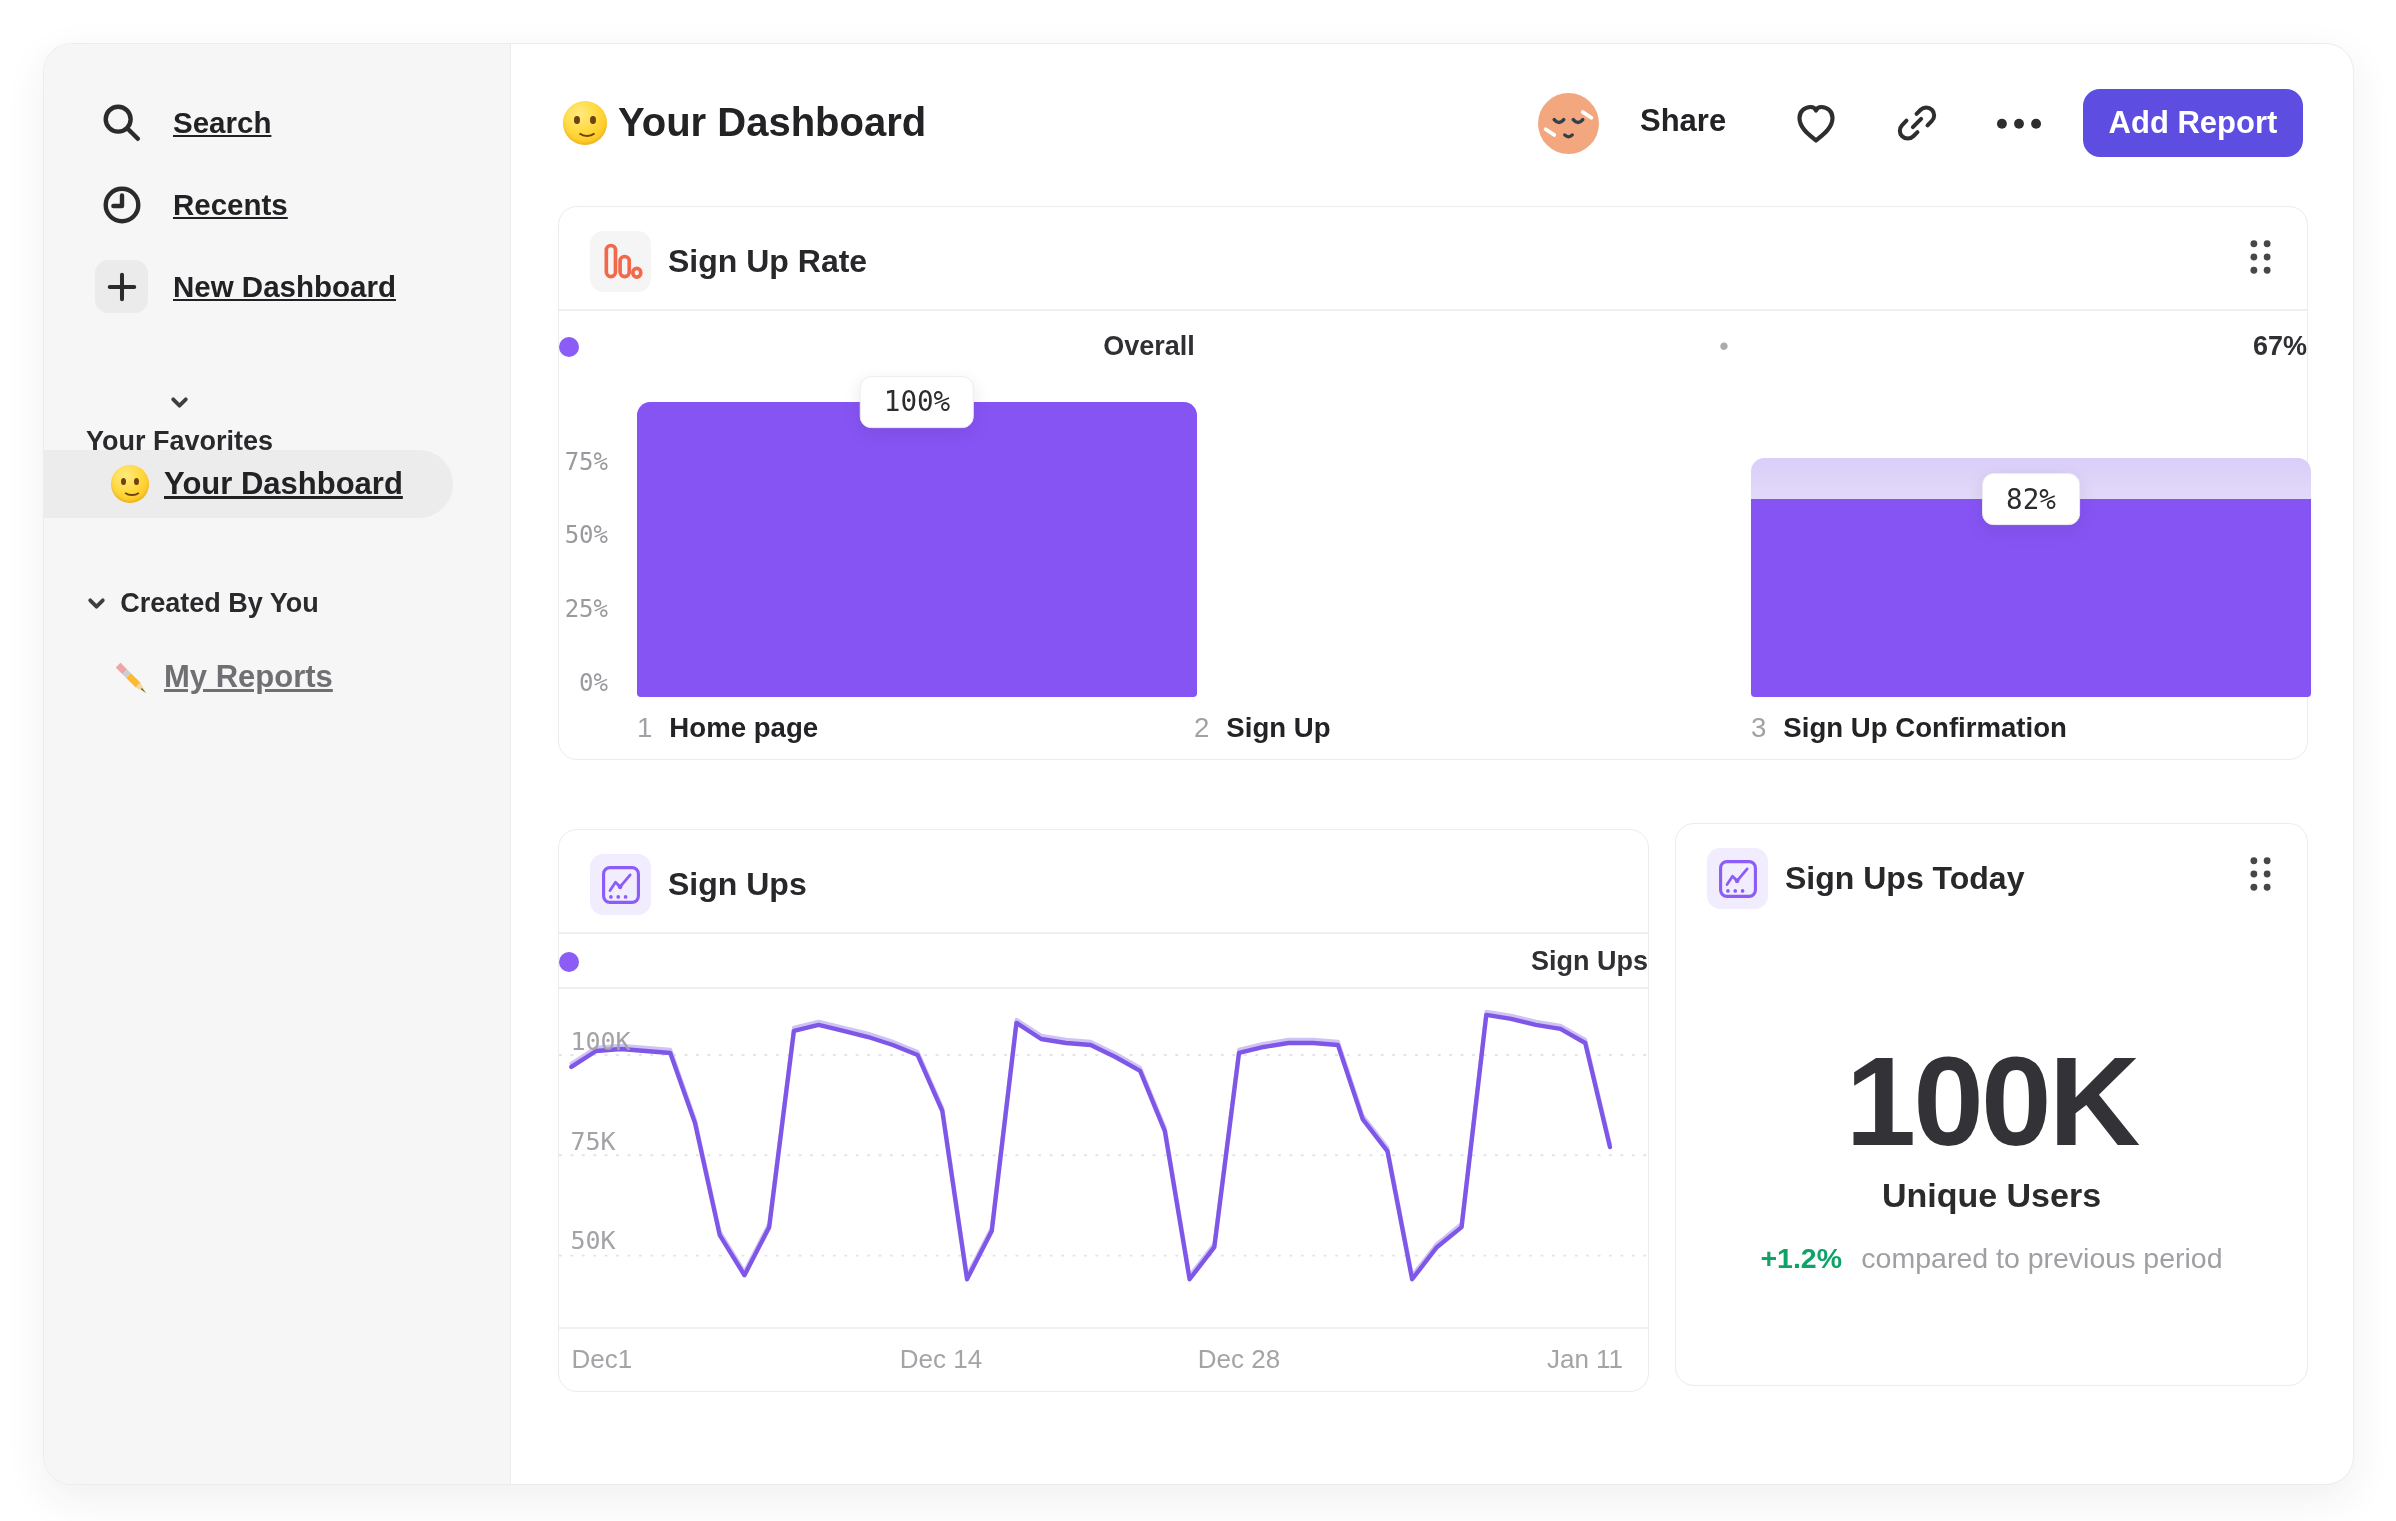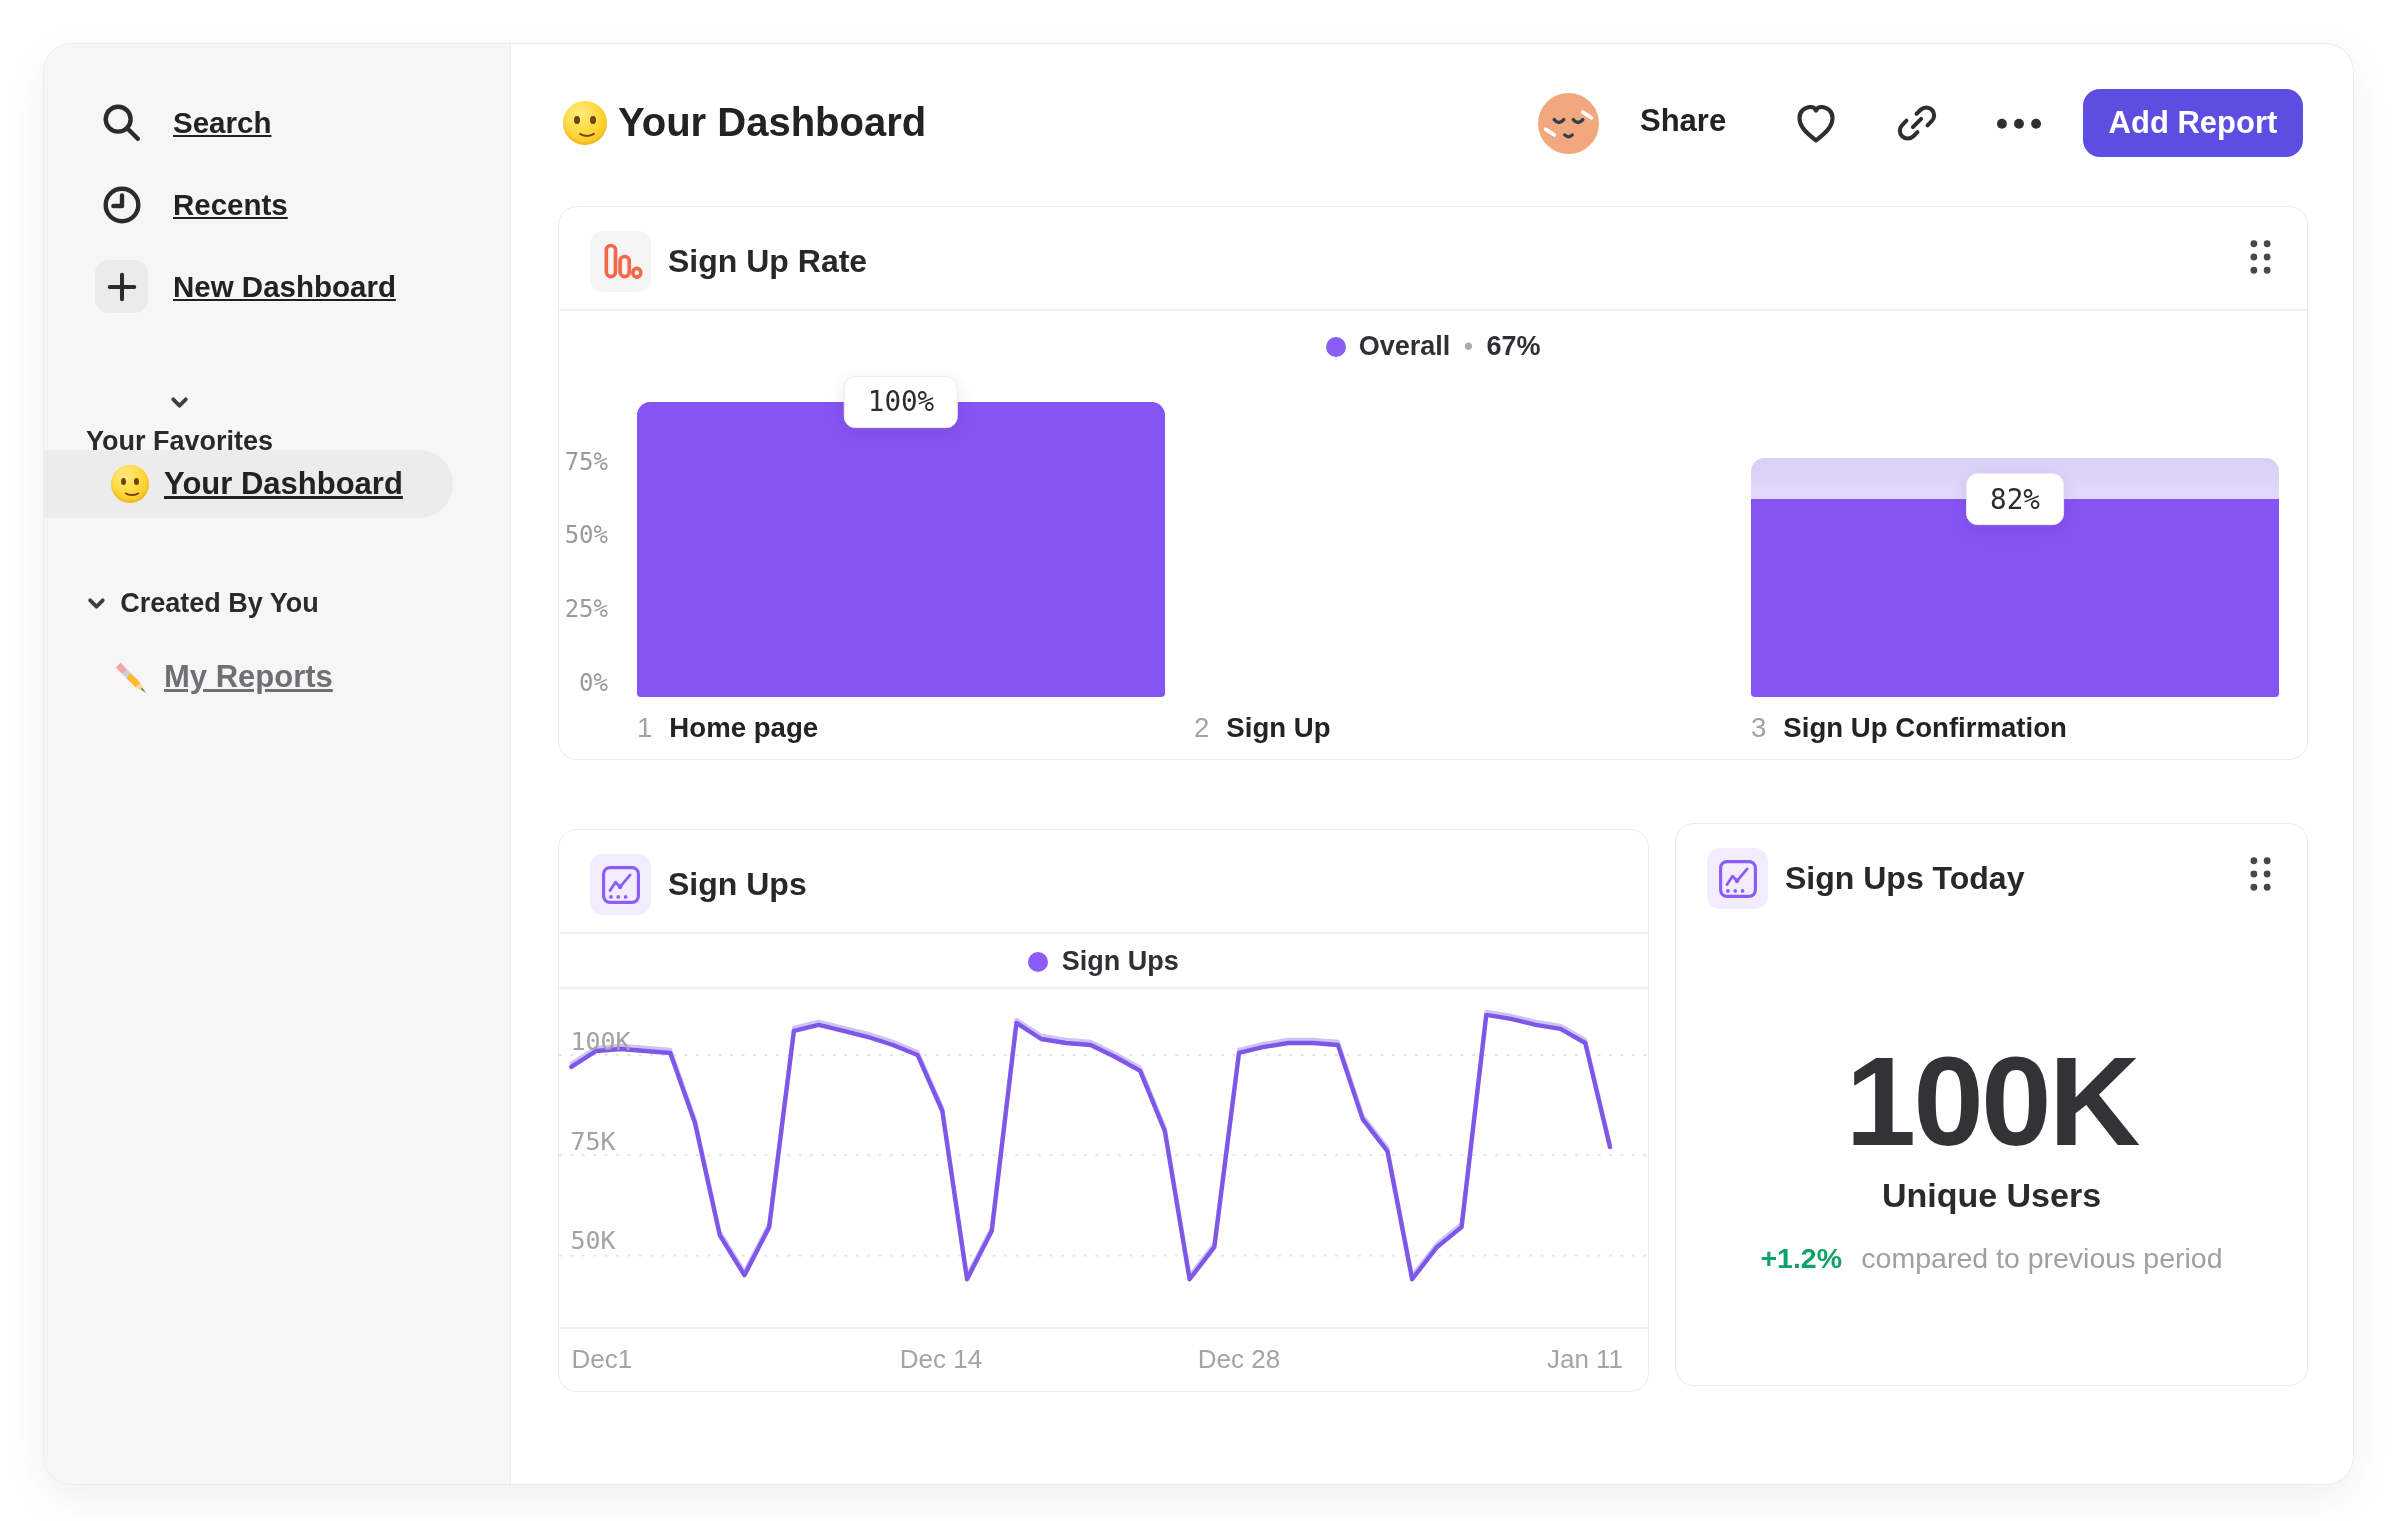--- a/index.html
+++ b/index.html
@@ -48,31 +48,31 @@
   
   .card{position:absolute;background:#FFFFFF;border:1.9px solid #ECECEF;border-radius:19px;}
   .card-icon{position:absolute;left:31px;top:24px;width:61px;height:61px;border-radius:13.3px;
     display:flex;align-items:center;justify-content:center;}
   .card-title{position:absolute;left:109px;top:24px;height:61px;display:flex;align-items:center;
     font-size:32px;font-weight:700;color:#28282B;}
   .divider{position:absolute;left:0;width:100%;height:1.9px;background:#EFEFF1;}
   .drag{position:absolute;right:34px;top:32px;cursor:grab;}
 
   
-  .legend{position:absolute;left:0;width:100%;display:flex;align-items:center;justify-content:center;gap:13.3px;cursor:pointer;}
+  .legend{position:absolute;left:0;width:100%;display:flex;align-items:center;justify-content:space-between;gap:13.3px;cursor:pointer;}
   .legend-dot{width:20px;height:20px;border-radius:50%;background:#8B5CF6;}
   .legend-name{font-size:27px;font-weight:600;color:#303034;}
   .legend-sep{font-size:27px;color:#ABABAF;}
   .legend-val{font-size:27px;font-weight:600;color:#303034;}
 
   
   .f-plot{position:absolute;left:0;top:195px;width:100%;height:295px;}
   .f-tick{position:absolute;left:0;width:49px;text-align:right;transform:translateY(50%);
     font-family:"DejaVu Sans Mono",monospace;font-size:24px;color:#9A9A9E;}
-  .f-col{position:absolute;bottom:0;width:528px;height:100%;cursor:pointer;}
+  .f-col{position:absolute;bottom:0;width:528px;height:100%;cursor:pointer;padding-left:32px;}
   .f-ghost{position:absolute;bottom:0;left:0;width:100%;border-radius:13.3px 13.3px 3.8px 3.8px;overflow:hidden;
     background:linear-gradient(180deg,#D9CEF8 0%,#EDE7FB 38%,rgba(255,255,255,0) 75%);}
   .f-solid{position:absolute;bottom:0;left:0;width:100%;background:#8754F4;}
   .f-tip{position:absolute;left:50%;transform:translate(-50%,50%);background:#FFFFFF;
     border:1.9px solid #EDEDEF;border-radius:11.4px;box-shadow:0 5.7px 17px rgba(30,30,50,.10);
     padding:8.6px 23px;font-family:"DejaVu Sans Mono",monospace;font-size:27.6px;color:#2C2C30;z-index:3;white-space:nowrap;}
   .f-xrow{position:absolute;top:502px;height:38px;display:flex;align-items:center;gap:17px;}
   .f-xnum{font-size:27.6px;color:#A2A2A6;}
   .f-xlabel{font-size:27.6px;font-weight:700;color:#232326;}
 

